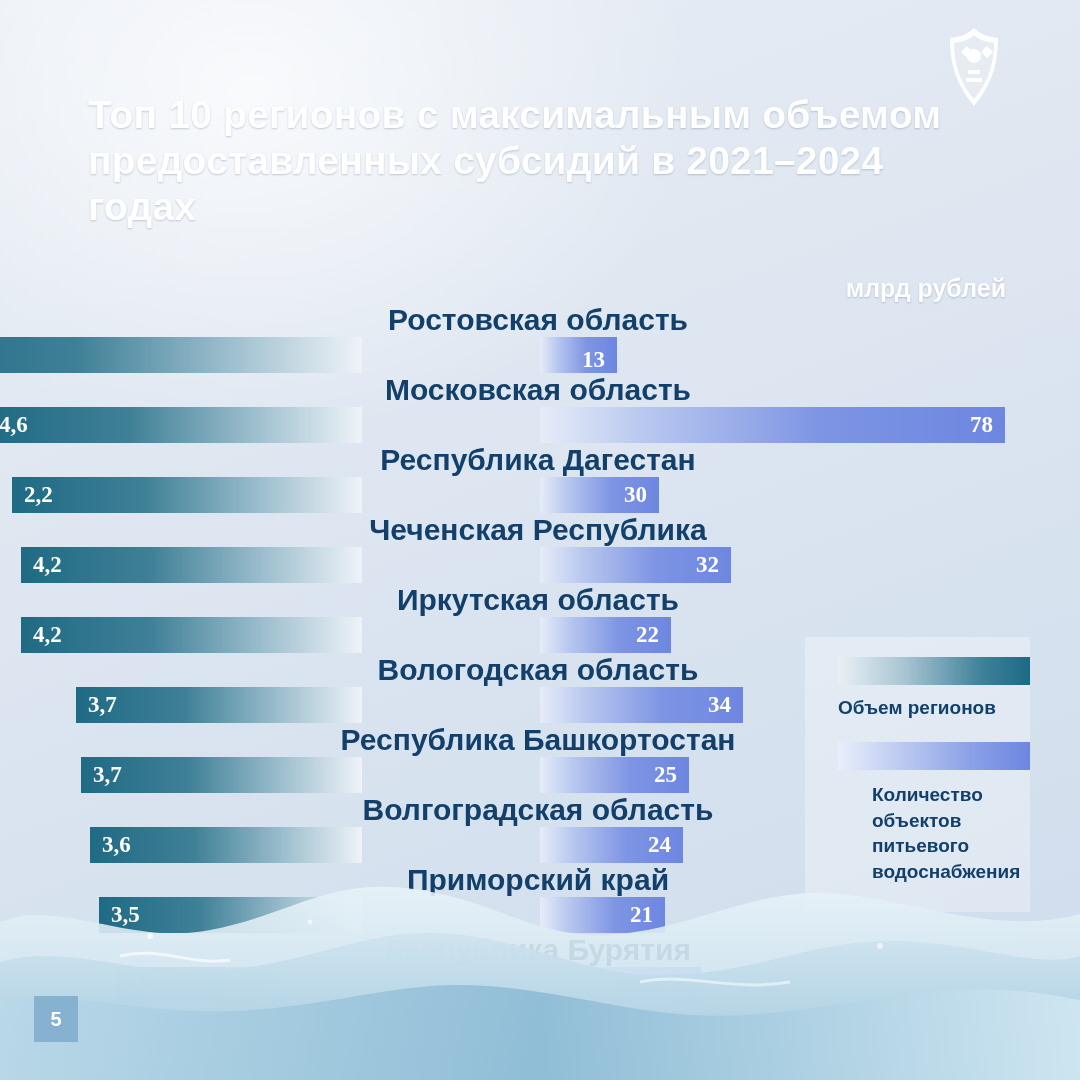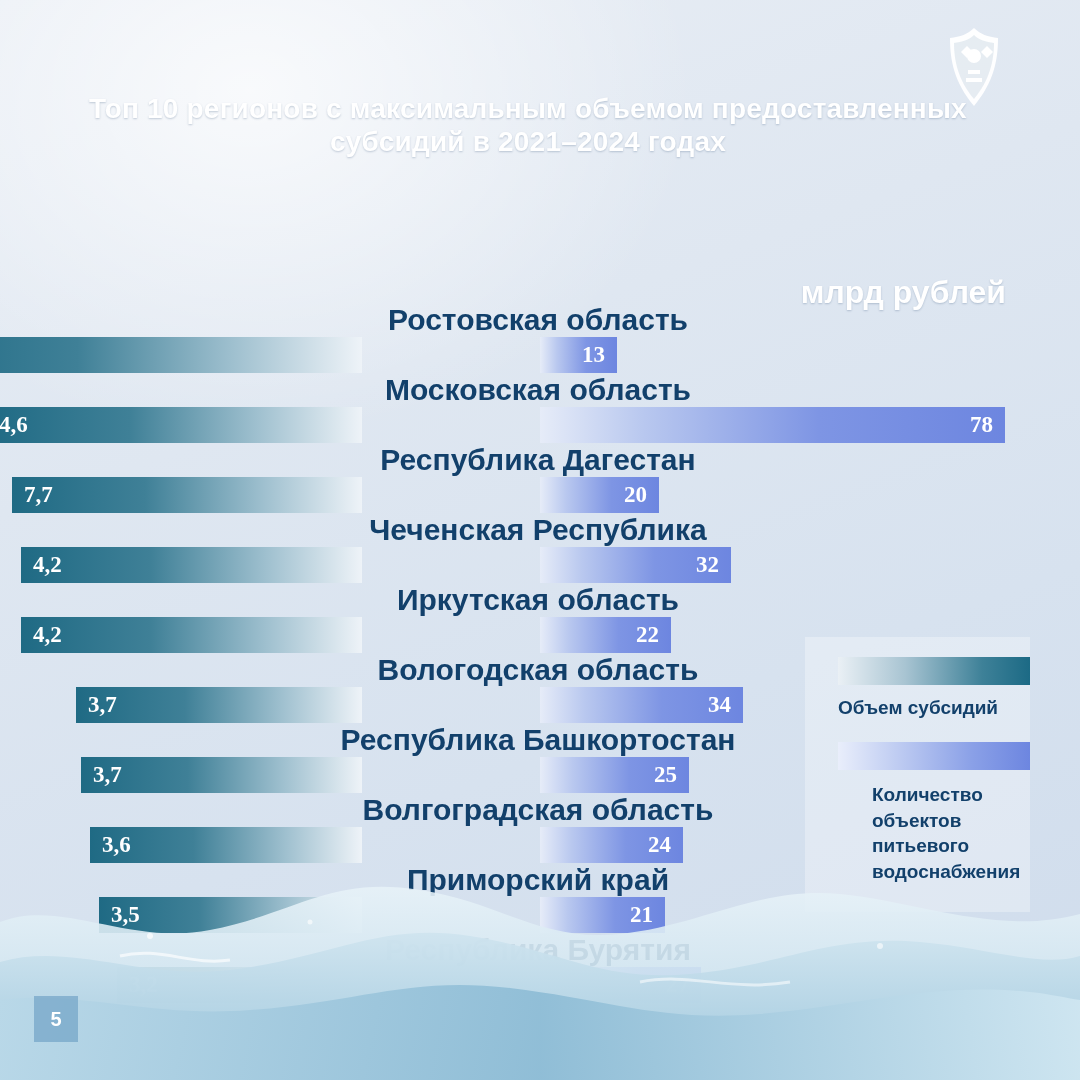--- a/index.html
+++ b/index.html
@@ -36,33 +36,32 @@
     top: 26px;
     width: 72px;
     height: 84px;
   }
   .title {
     position: absolute;
     left: 88px;
     top: 92px;
     width: 880px;
     color: #ffffff;
-    font-size: 28px;
+    font-size: 39px;
     line-height: 1.18;
     font-weight: bold;
     letter-spacing: 0.2px;
     text-shadow: 0 1px 2px rgba(40,70,110,0.25);
-    text-align: center;
   }
   .units {
     position: absolute;
     right: 74px;
     top: 274px;
     color: #ffffff;
-    font-size: 32px;
+    font-size: 25px;
     font-weight: bold;
     text-shadow: 0 1px 2px rgba(40,70,110,0.25);
   }
 
   
   .chart {
     position: absolute;
     left: 0;
     top: 305px;
     width: 1080px;
@@ -224,21 +223,21 @@
   <div class="units">млрд рублей</div>
 
   <div class="chart">
 
     <div class="row">
       <div class="row-label"><span>Ростовская область</span></div>
       <div class="bars">
         <div class="bar-left" style="width:459px;">
           <span class="val">5,7</span>
         </div>
-        <div class="bar-right" style="width:77px;">
+        <div class="bar-right" style="width:77px;align-items:flex-end;">
           <span class="val">13</span>
         </div>
       </div>
     </div>
 
     <div class="row">
       <div class="row-label"><span>Московская область</span></div>
       <div class="bars">
         <div class="bar-left" style="width:375px;">
           <span class="val">4,6</span>
@@ -246,24 +245,24 @@
         <div class="bar-right" style="width:465px;">
           <span class="val">78</span>
         </div>
       </div>
     </div>
 
     <div class="row">
       <div class="row-label"><span>Республика Дагестан</span></div>
       <div class="bars">
         <div class="bar-left" style="width:350px;">
-          <span class="val">7,7</span>
+          <span class="val">2,2</span>
         </div>
         <div class="bar-right" style="width:119px;">
-          <span class="val">20</span>
+          <span class="val">30</span>
         </div>
       </div>
     </div>
 
     <div class="row">
       <div class="row-label"><span>Чеченская Республика</span></div>
       <div class="bars">
         <div class="bar-left" style="width:341px;">
           <span class="val">4,2</span>
         </div>
@@ -342,21 +341,21 @@
         <div class="bar-right" style="width:161px;">
           <span class="val">27</span>
         </div>
       </div>
     </div>
 
   </div>
 
   <div class="legend">
     <div class="legend-swatch-1"></div>
-    <div class="legend-text-1">Объем субсидий</div>
+    <div class="legend-text-1">Объем регионов</div>
     <div class="legend-swatch-2"></div>
     <div class="legend-text-2">Количество объектов питьевого водоснабжения</div>
   </div>
 
   <div class="water">
     <svg viewBox="0 0 1080 230" width="1080" height="230" preserveAspectRatio="none" aria-hidden="true">
       <defs>
         <linearGradient id="w1" x1="0" y1="0" x2="0" y2="1">
           <stop offset="0%" stop-color="#cfe4ef"></stop>
           <stop offset="100%" stop-color="#9cc6dc"></stop>

